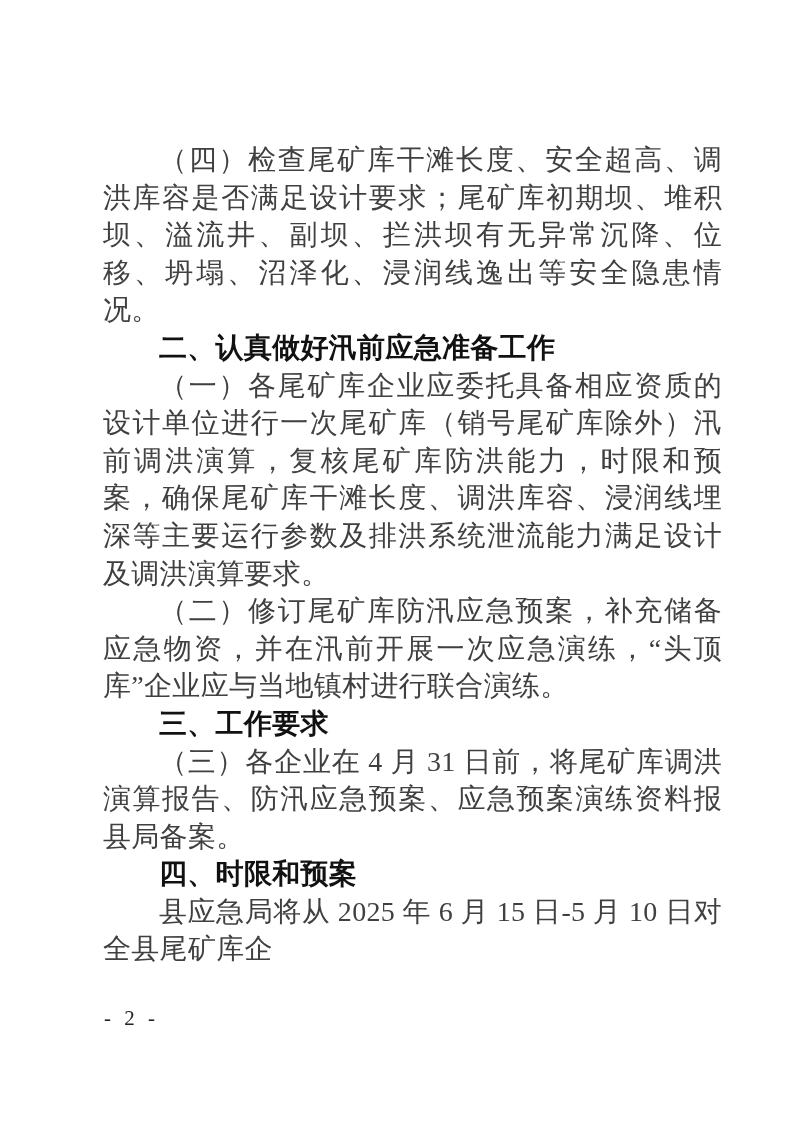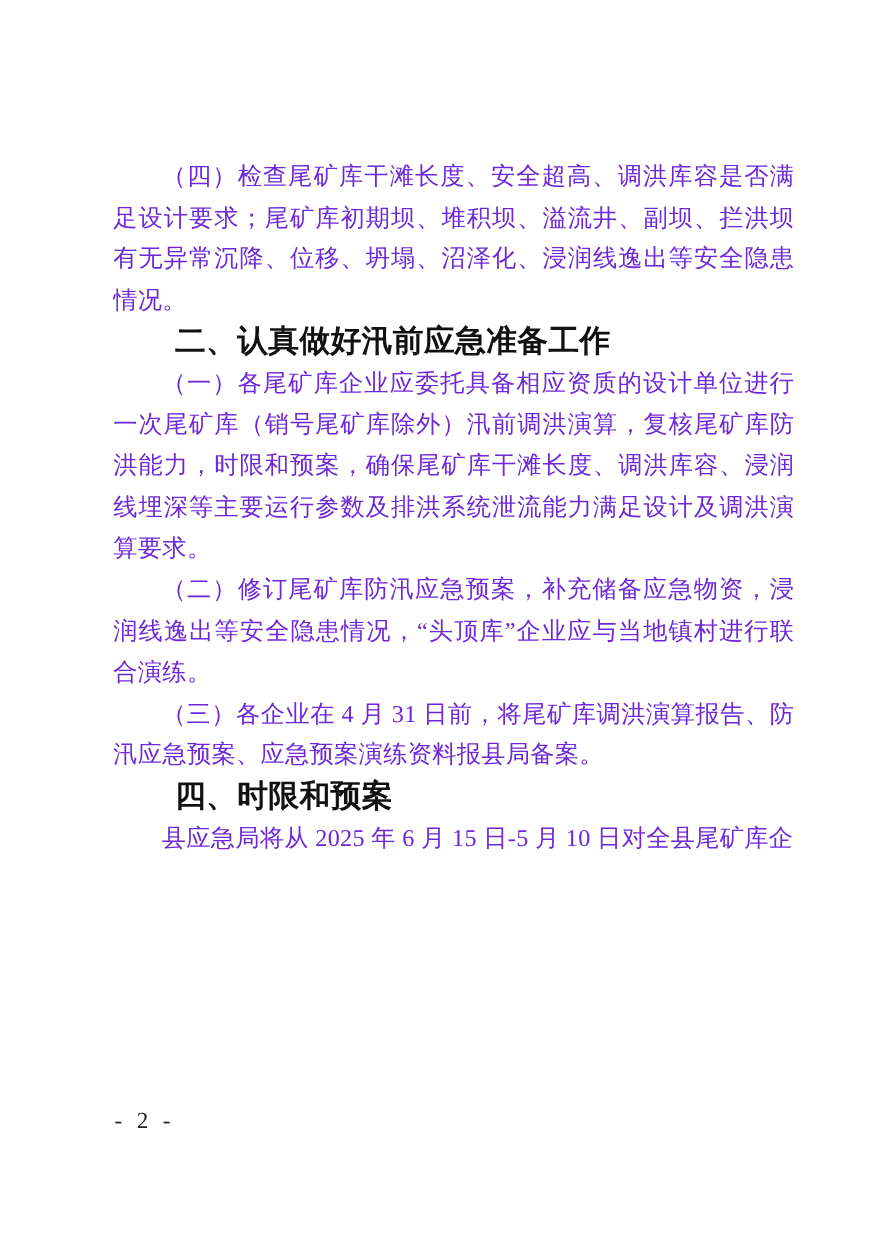--- a/index.html
+++ b/index.html
@@ -18,27 +18,27 @@
   }
   .content {
     position: absolute;
     left: 103px;
     top: 141px;
     width: 619px;
   }
   .para {
     margin: 0;
     font-family: "Liberation Serif", "DejaVu Serif", serif;
-    font-size: 22px;
+    font-size: 28px;
     line-height: 37.6px;
     text-align: justify;
     text-justify: inter-character;
     text-indent: 2em;
     letter-spacing: 0.3px;
-    color: #6d28d9;
+    color: #404040;
   }
   .head {
     margin: 0;
     font-family: "Liberation Sans", "DejaVu Sans", sans-serif;
     font-weight: 700;
     font-size: 28px;
     line-height: 37.6px;
     text-align: justify;
     text-indent: 2em;
     letter-spacing: 0.3px;
@@ -55,19 +55,20 @@
   }
 </style>
 </head>
 <body>
 
 <div class="page">
   <main class="content" id="doc-body">
       <p class="para">（四）检查尾矿库干滩长度、安全超高、调洪库容是否满足设计要求；尾矿库初期坝、堆积坝、溢流井、副坝、拦洪坝有无异常沉降、位移、坍塌、沼泽化、浸润线逸出等安全隐患情况。</p>
       <p class="head">二、认真做好汛前应急准备工作</p>
       <p class="para">（一）各尾矿库企业应委托具备相应资质的设计单位进行一次尾矿库（销号尾矿库除外）汛前调洪演算，复核尾矿库防洪能力，时限和预案，确保尾矿库干滩长度、调洪库容、浸润线埋深等主要运行参数及排洪系统泄流能力满足设计及调洪演算要求。</p>
-      <p class="para">（二）修订尾矿库防汛应急预案，补充储备应急物资，浸润线逸出等安全隐患情况，“头顶库”企业应与当地镇村进行联合演练。</p>
+      <p class="para">（二）修订尾矿库防汛应急预案，补充储备应急物资，并在汛前开展一次应急演练，“头顶库”企业应与当地镇村进行联合演练。</p>
+      <p class="head">三、工作要求</p>
       <p class="para">（三）各企业在 4 月 31 日前，将尾矿库调洪演算报告、防汛应急预案、应急预案演练资料报县局备案。</p>
       <p class="head">四、时限和预案</p>
       <p class="para">县应急局将从 2025 年 6 月 15 日-5 月 10 日对全县尾矿库企</p>
     </main>
   <div class="page-number">- 2 -</div>
 </div>
 
 </body></html>

